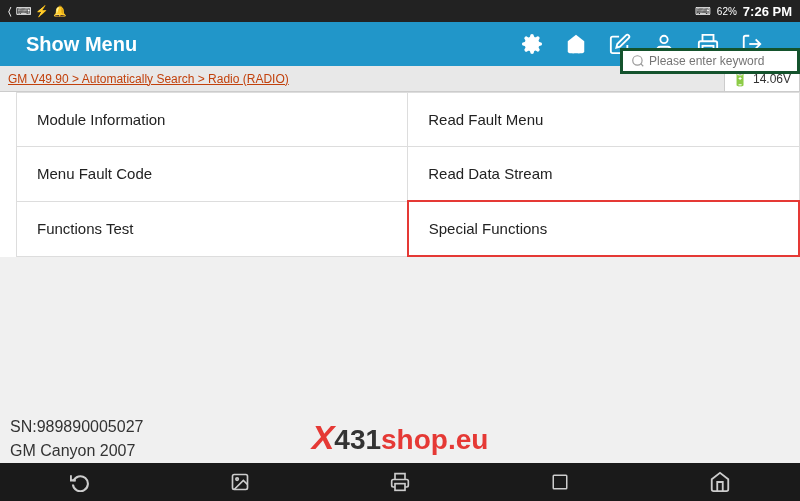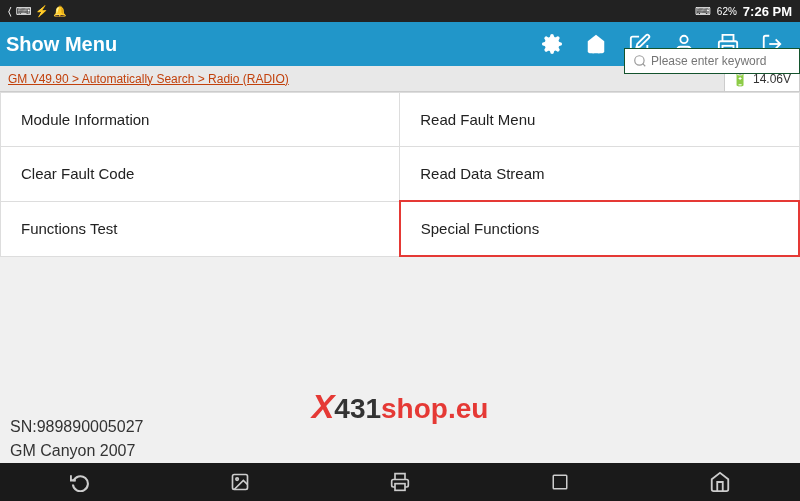--- a/index.html
+++ b/index.html
@@ -45,21 +45,21 @@
       gap: 4px;
     }
 
     
     #toolbar {
       width: 100%;
       height: 44px;
       background: #2196c9;
       display: flex;
       align-items: center;
-      padding: 0 6px;
+      padding: 0 26px;
       gap: 0;
     }
     #toolbar-title {
       color: #fff;
       font-size: 20px;
       font-weight: bold;
       flex: 1;
     }
     .toolbar-btn {
       width: 44px;
@@ -107,21 +107,21 @@
       font-size: 13px;
     }
 
     
     #search-bar {
       position: absolute;
       right: 0;
       top: 48px;
       height: 26px;
       background: #fff;
-      border: 1px solid #14532d;
+      border: 3px solid #14532d;
       display: flex;
       align-items: center;
       padding: 0 8px;
       gap: 4px;
       font-size: 12px;
       color: #999;
       z-index: 10;
       min-width: 160px;
     }
 
@@ -149,21 +149,21 @@
     }
     .special-functions-cell {
       border: 2px solid #e53935 !important;
       color: #222;
       font-weight: normal;
     }
 
     
     #watermark {
       position: absolute;
-      bottom: 75px;
+      bottom: 44px;
       left: 50%;
       transform: translateX(-50%);
       font-size: 28px;
       font-weight: bold;
       color: #333;
       white-space: nowrap;
       user-select: none;
       pointer-events: none;
     }
     #watermark .x-letter {
@@ -279,34 +279,34 @@
 </div>
 
 <div id="search-bar">
   <svg width="14" height="14" viewBox="0 0 24 24" fill="none" stroke="#999" stroke-width="2">
     <circle cx="11" cy="11" r="8"></circle>
     <line x1="21" y1="21" x2="16.65" y2="16.65"></line>
   </svg>
   <input type="text" style="border: none; outline: none; font-size: 12px; color: rgb(153, 153, 153); width: 140px; background: transparent;" placeholder="Please enter keyword">
 </div>
 
-<div id="main-content" style="margin-top:0;">
+<div id="main-content" style="margin-top:0;padding-left:16px;">
   <table id="menu-table">
     <tbody>
       <tr>
         <td>
           <span>Module Information</span>
         </td>
         <td>
           <span>Read Fault Menu</span>
         </td>
       </tr>
       <tr>
         <td>
-          <span>Clear Fault Code</span>
+          <span>Menu Fault Code</span>
         </td>
         <td>
           <span>Read Data Stream</span>
         </td>
       </tr>
       <tr>
         <td>
           <span>Functions Test</span>
         </td>
         <td class="special-functions-cell">

